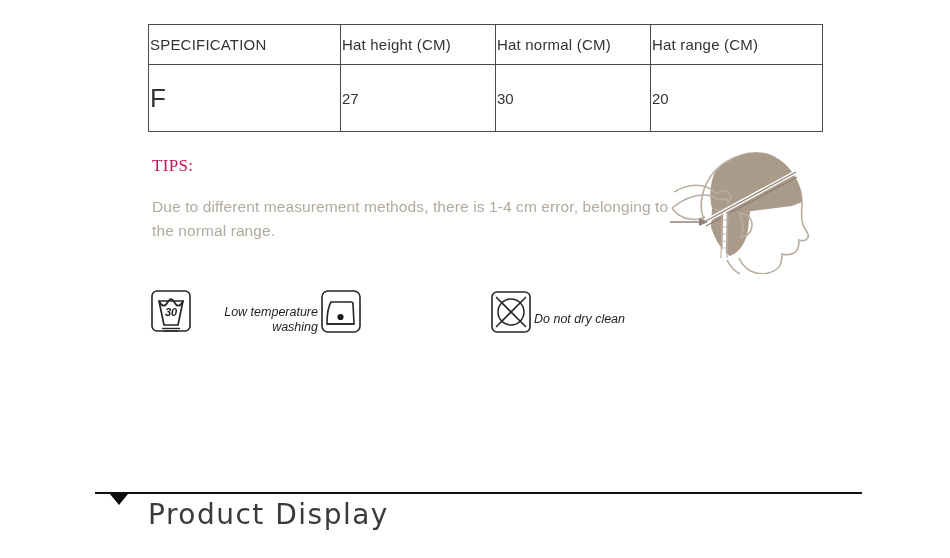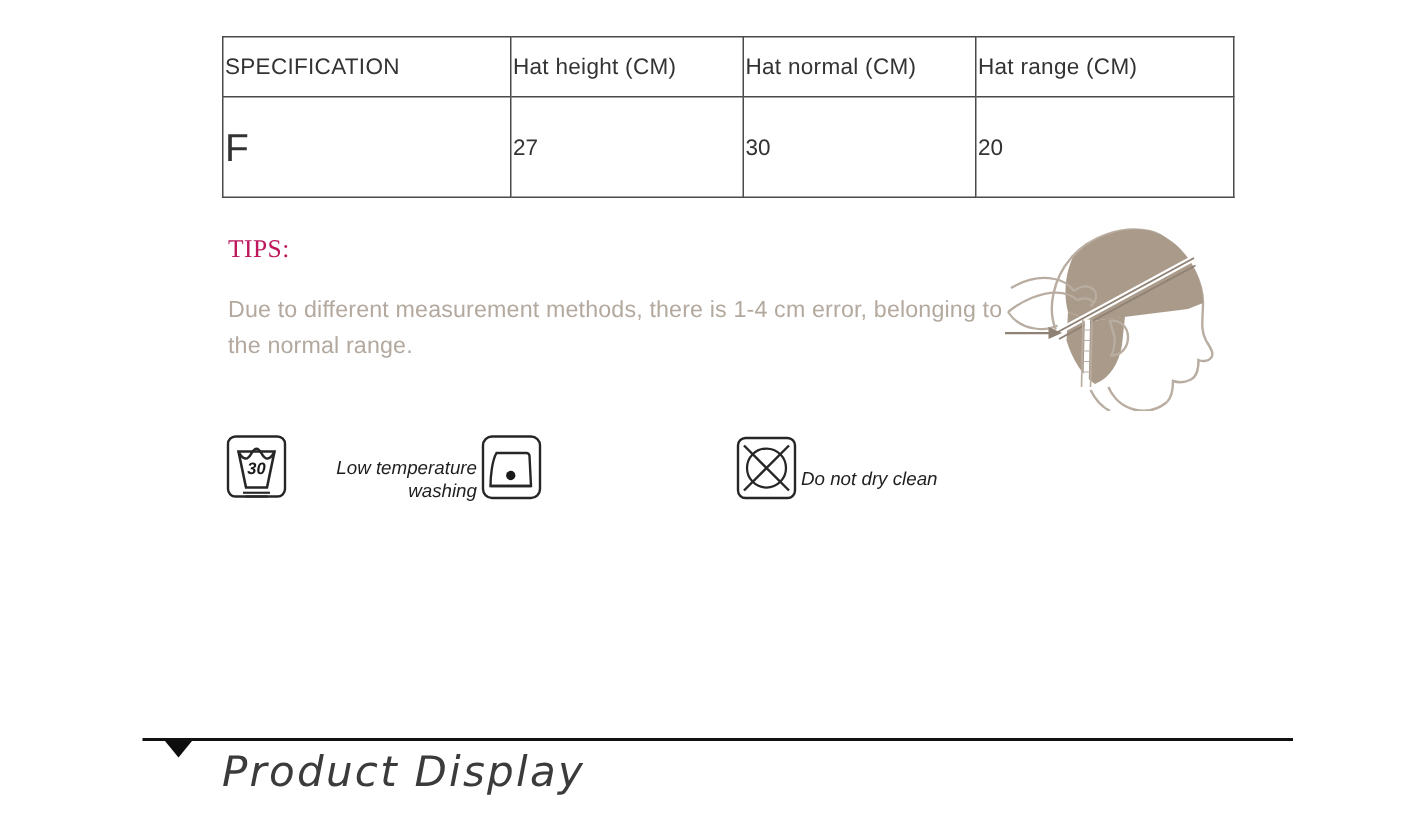--- a/index.html
+++ b/index.html
@@ -129,21 +129,20 @@
   }
   .section-title {
     position: absolute;
     left: 148px;
     top: 498px;
     font-size: 28px;
     font-weight: 400;
     color: #3b3b3b;
     letter-spacing: 1.5px;
     font-family: "DejaVu Sans", sans-serif;
-    font-style: italic;
   }
 </style>
 </head>
 <body>
 
 <table class="spec-table">
   <colgroup>
     <col class="col-a">
       <col class="col-b">
       <col class="col-c">

